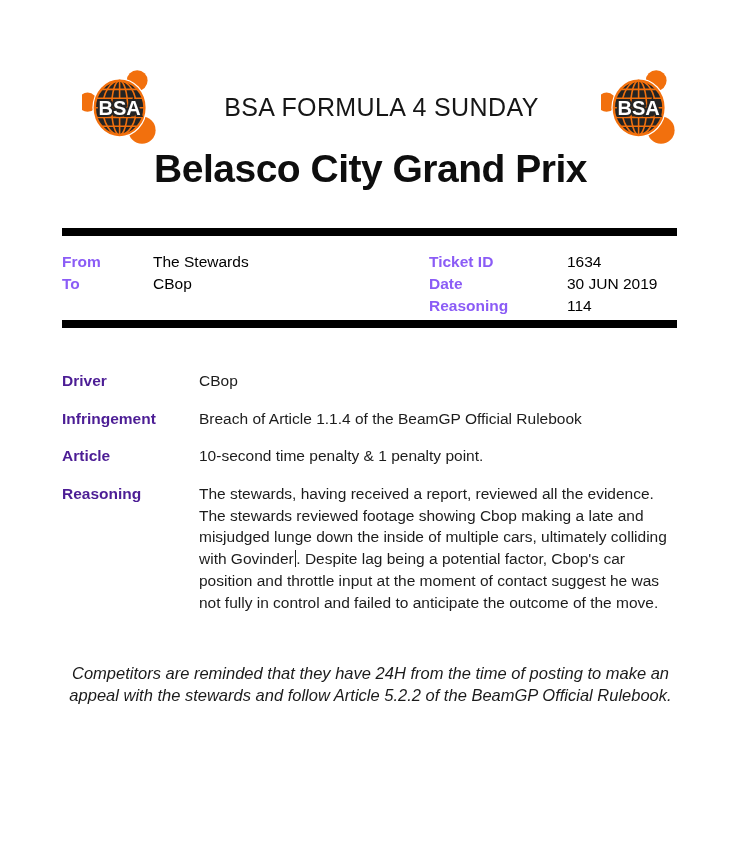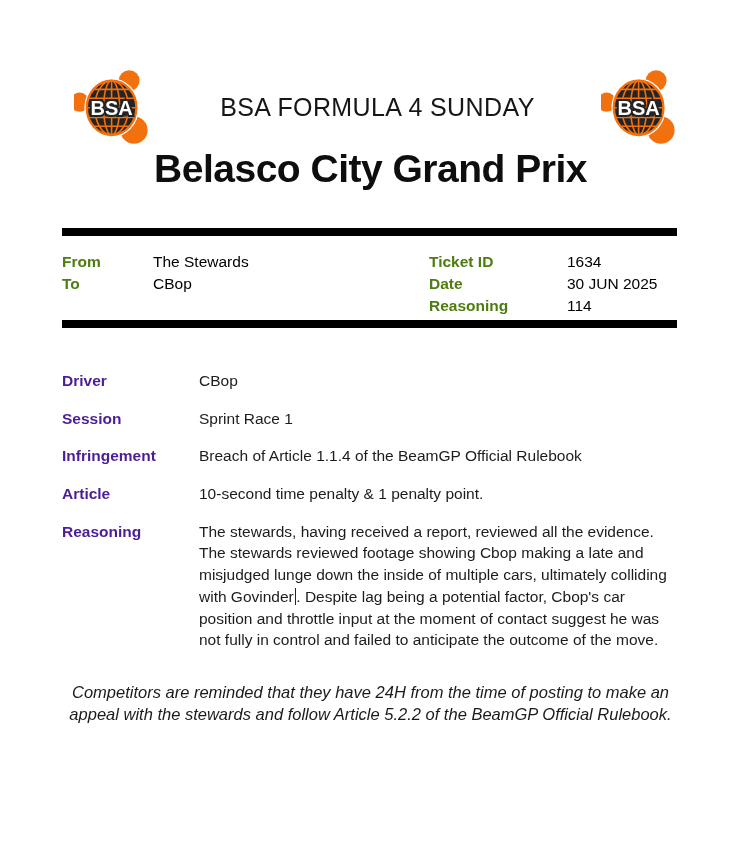--- a/index.html
+++ b/index.html
@@ -12,20 +12,21 @@
     background:#ffffff;
     color:#1b1b1b;
     overflow:hidden;
   }
   
   .header {
     display:flex;
     align-items:center;
     justify-content:space-between;
     padding:67px 60px 0 74px;
+    margin-left:8px;
   }
   .logo { width:80px; height:80px; flex:0 0 auto; }
   .series-header {
     flex:1;
     text-align:center;
     font-size:25px;
     font-weight:500;
     letter-spacing:0.4px;
     color:#161616;
   }
@@ -48,39 +49,39 @@
   
   .meta {
     display:flex;
     padding:15px 64px 3px 62px;
     font-size:15.5px;
     line-height:22px;
   }
   .meta-col-left  { width:367px; }
   .meta-col-right { flex:1; }
   .meta-row { display:flex; }
-  .meta-label { font-weight:700; color:#4d7c0f; }
+  .meta-label { font-weight:700; color:#8b5cf6; }
   .meta-col-left  .meta-label { width:91px; }
   .meta-col-right .meta-label { width:138px; }
   .meta-value { flex:1; color:#000000; }
   
   .details { padding:42px 64px 0 62px; font-size:15.5px; }
   .detail-row { display:flex; margin-bottom:16px; line-height:1.4; }
   .detail-label { width:137px; font-weight:700; color:#4c1d95; }
   .detail-value { flex:1; color:#1c1c1c; }
   .caret {
     display:inline-block;
     width:1.5px; height:17px;
     background:#222;
     vertical-align:-3px;
     margin-left:1px;
   }
   
   .footer-note {
-    margin-top:30px;
+    margin-top:49px;
     padding:0 50px;
     text-align:center;
     font-style:italic;
     font-size:16.5px;
     line-height:1.35;
     color:#1b1b1b;
   }
 </style>
 </head>
 <body>
@@ -149,42 +150,38 @@
         <span class="meta-value">CBop</span>
       </div>
     </div>
     <div class="meta-col-right">
       <div class="meta-row">
         <span class="meta-label">Ticket ID</span>
         <span class="meta-value">1634</span>
       </div>
       <div class="meta-row">
         <span class="meta-label">Date</span>
-        <span class="meta-value">30 JUN 2025</span>
+        <span class="meta-value">30 JUN 2019</span>
       </div>
       <div class="meta-row">
         <span class="meta-label">Reasoning</span>
         <span class="meta-value">114</span>
       </div>
     </div>
   </div>
 
   <div class="bar"></div>
 
   <div class="details">
 
     <div class="detail-row">
       <span class="detail-label">Driver</span>
       <span class="detail-value">CBop</span>
     </div>
 
-    <div class="detail-row">
-      <span class="detail-label">Session</span>
-      <span class="detail-value">Sprint Race 1</span>
-    </div>
 
     <div class="detail-row">
       <span class="detail-label">Infringement</span>
       <span class="detail-value">Breach of Article 1.1.4 of the BeamGP Official Rulebook</span>
     </div>
 
     <div class="detail-row">
       <span class="detail-label">Article</span>
       <span class="detail-value">10-second time penalty &amp; 1 penalty point.</span>
     </div>

